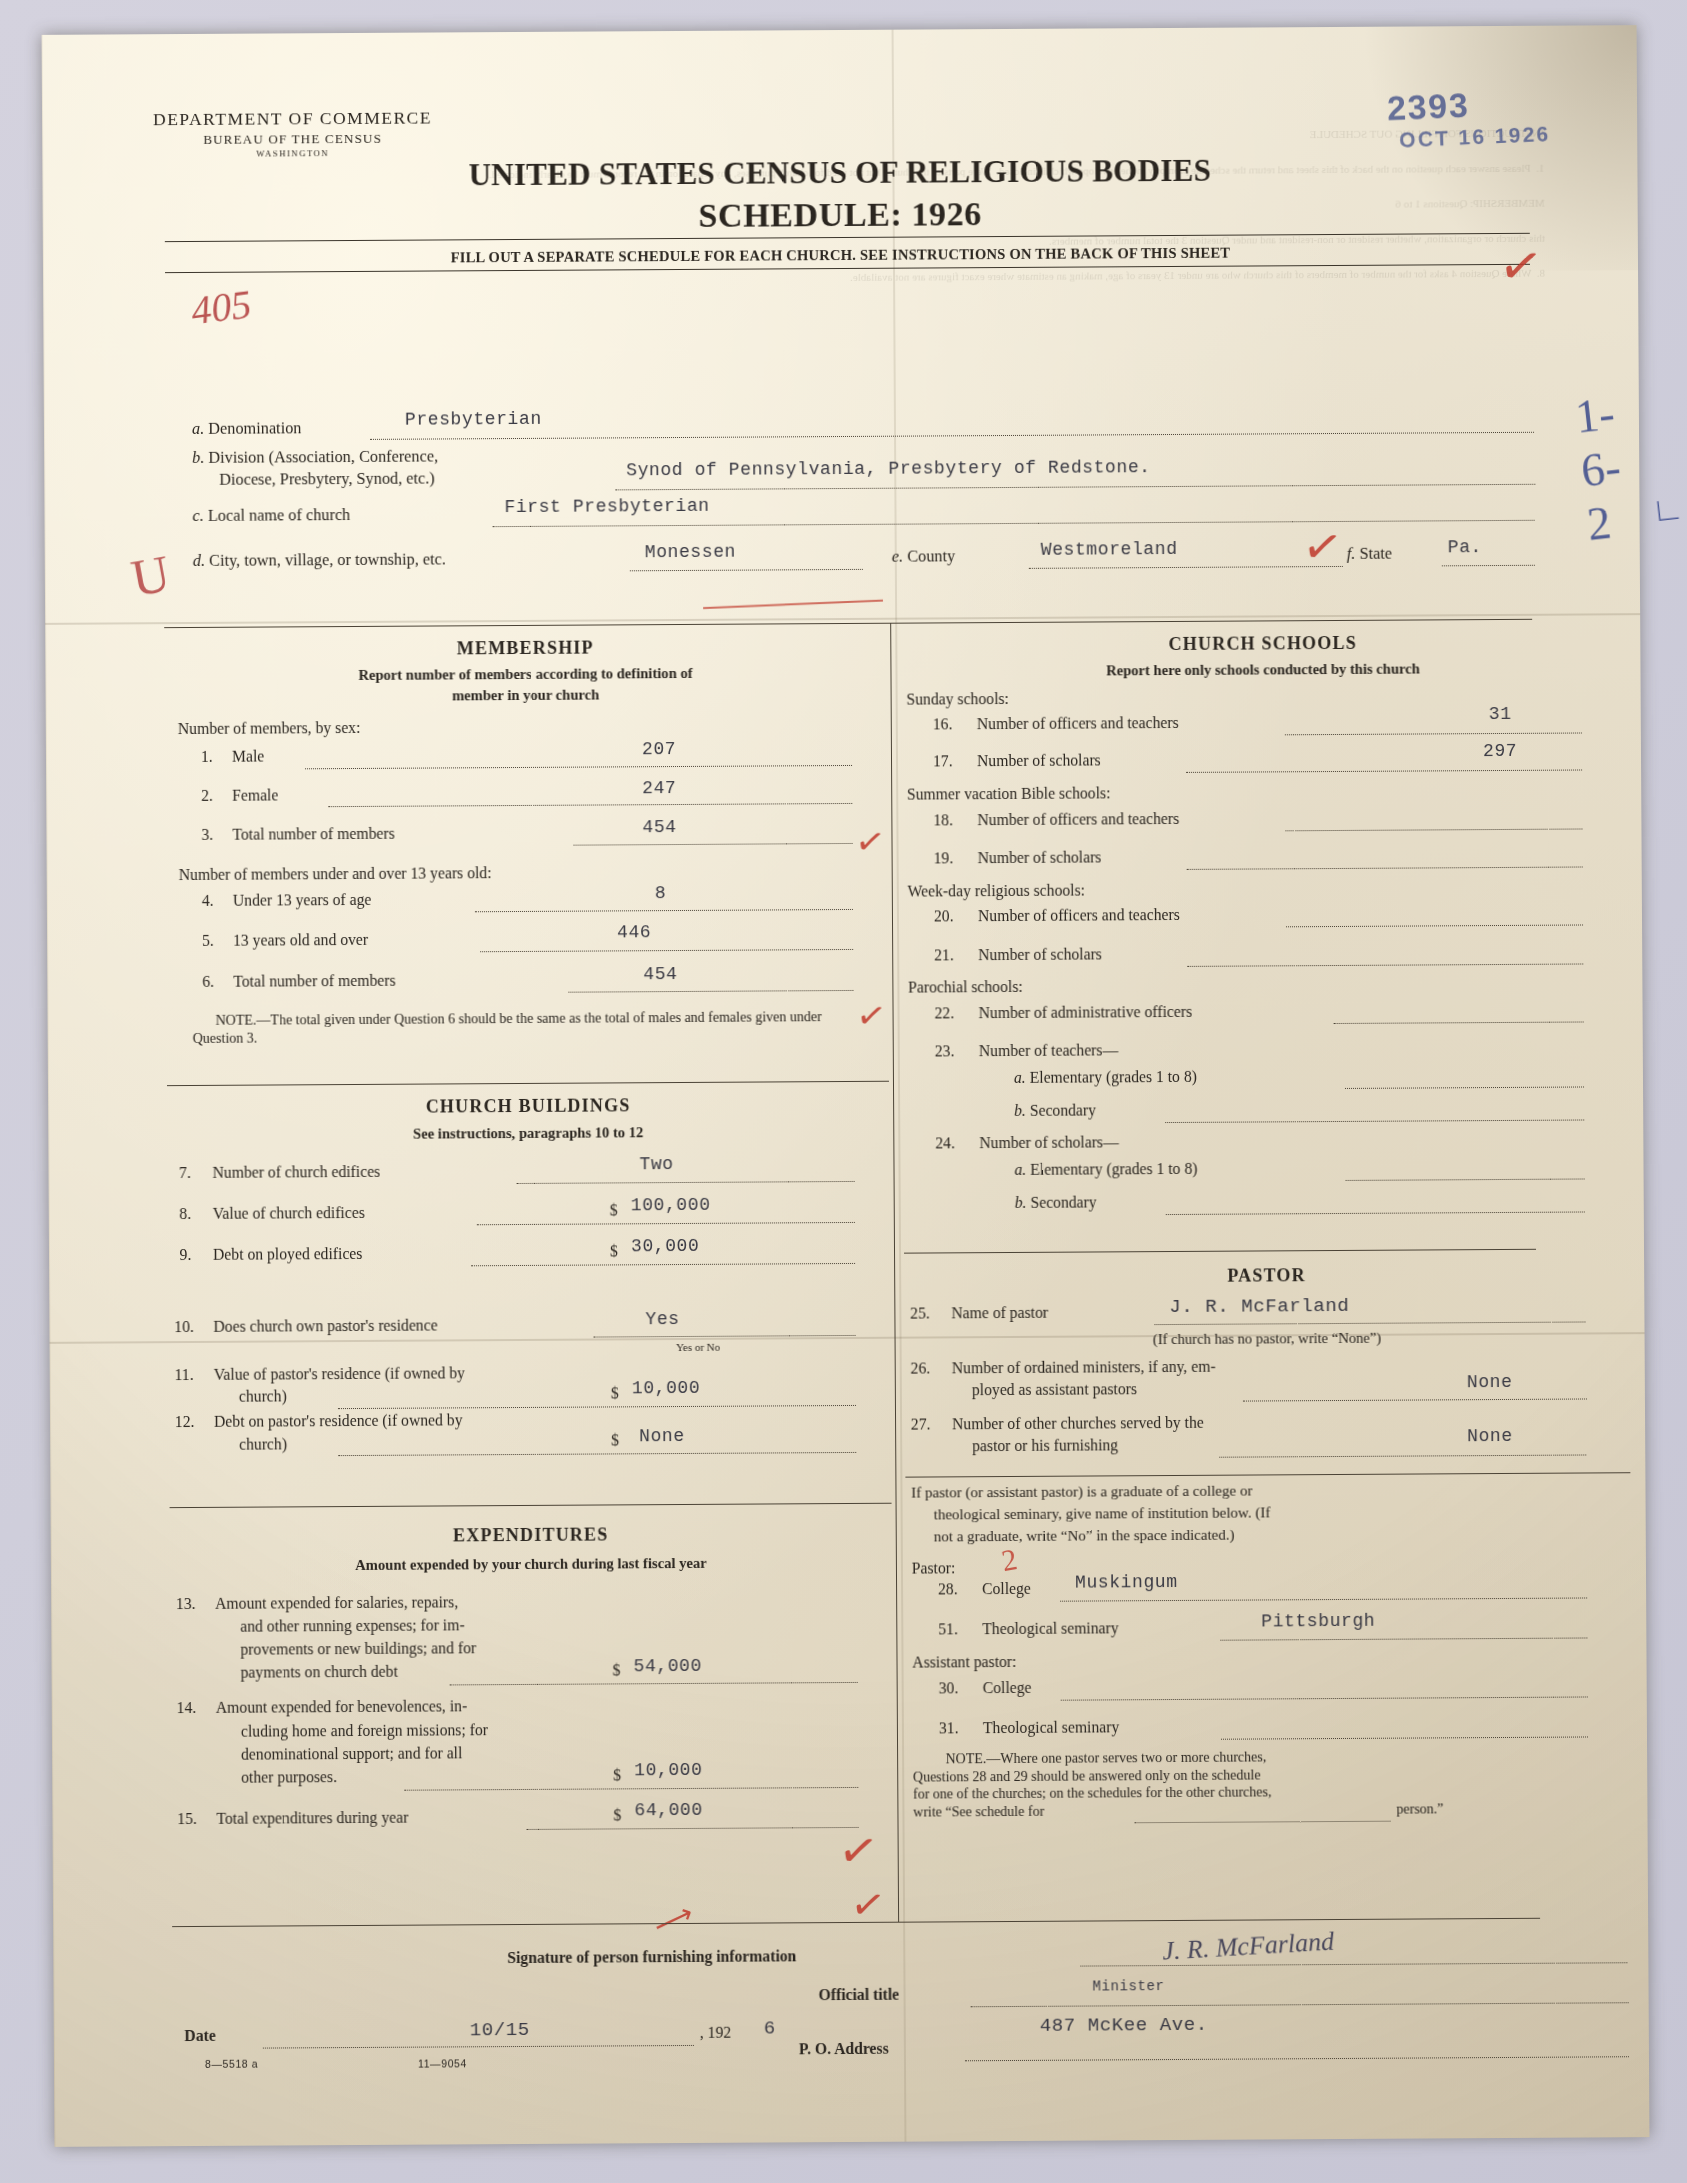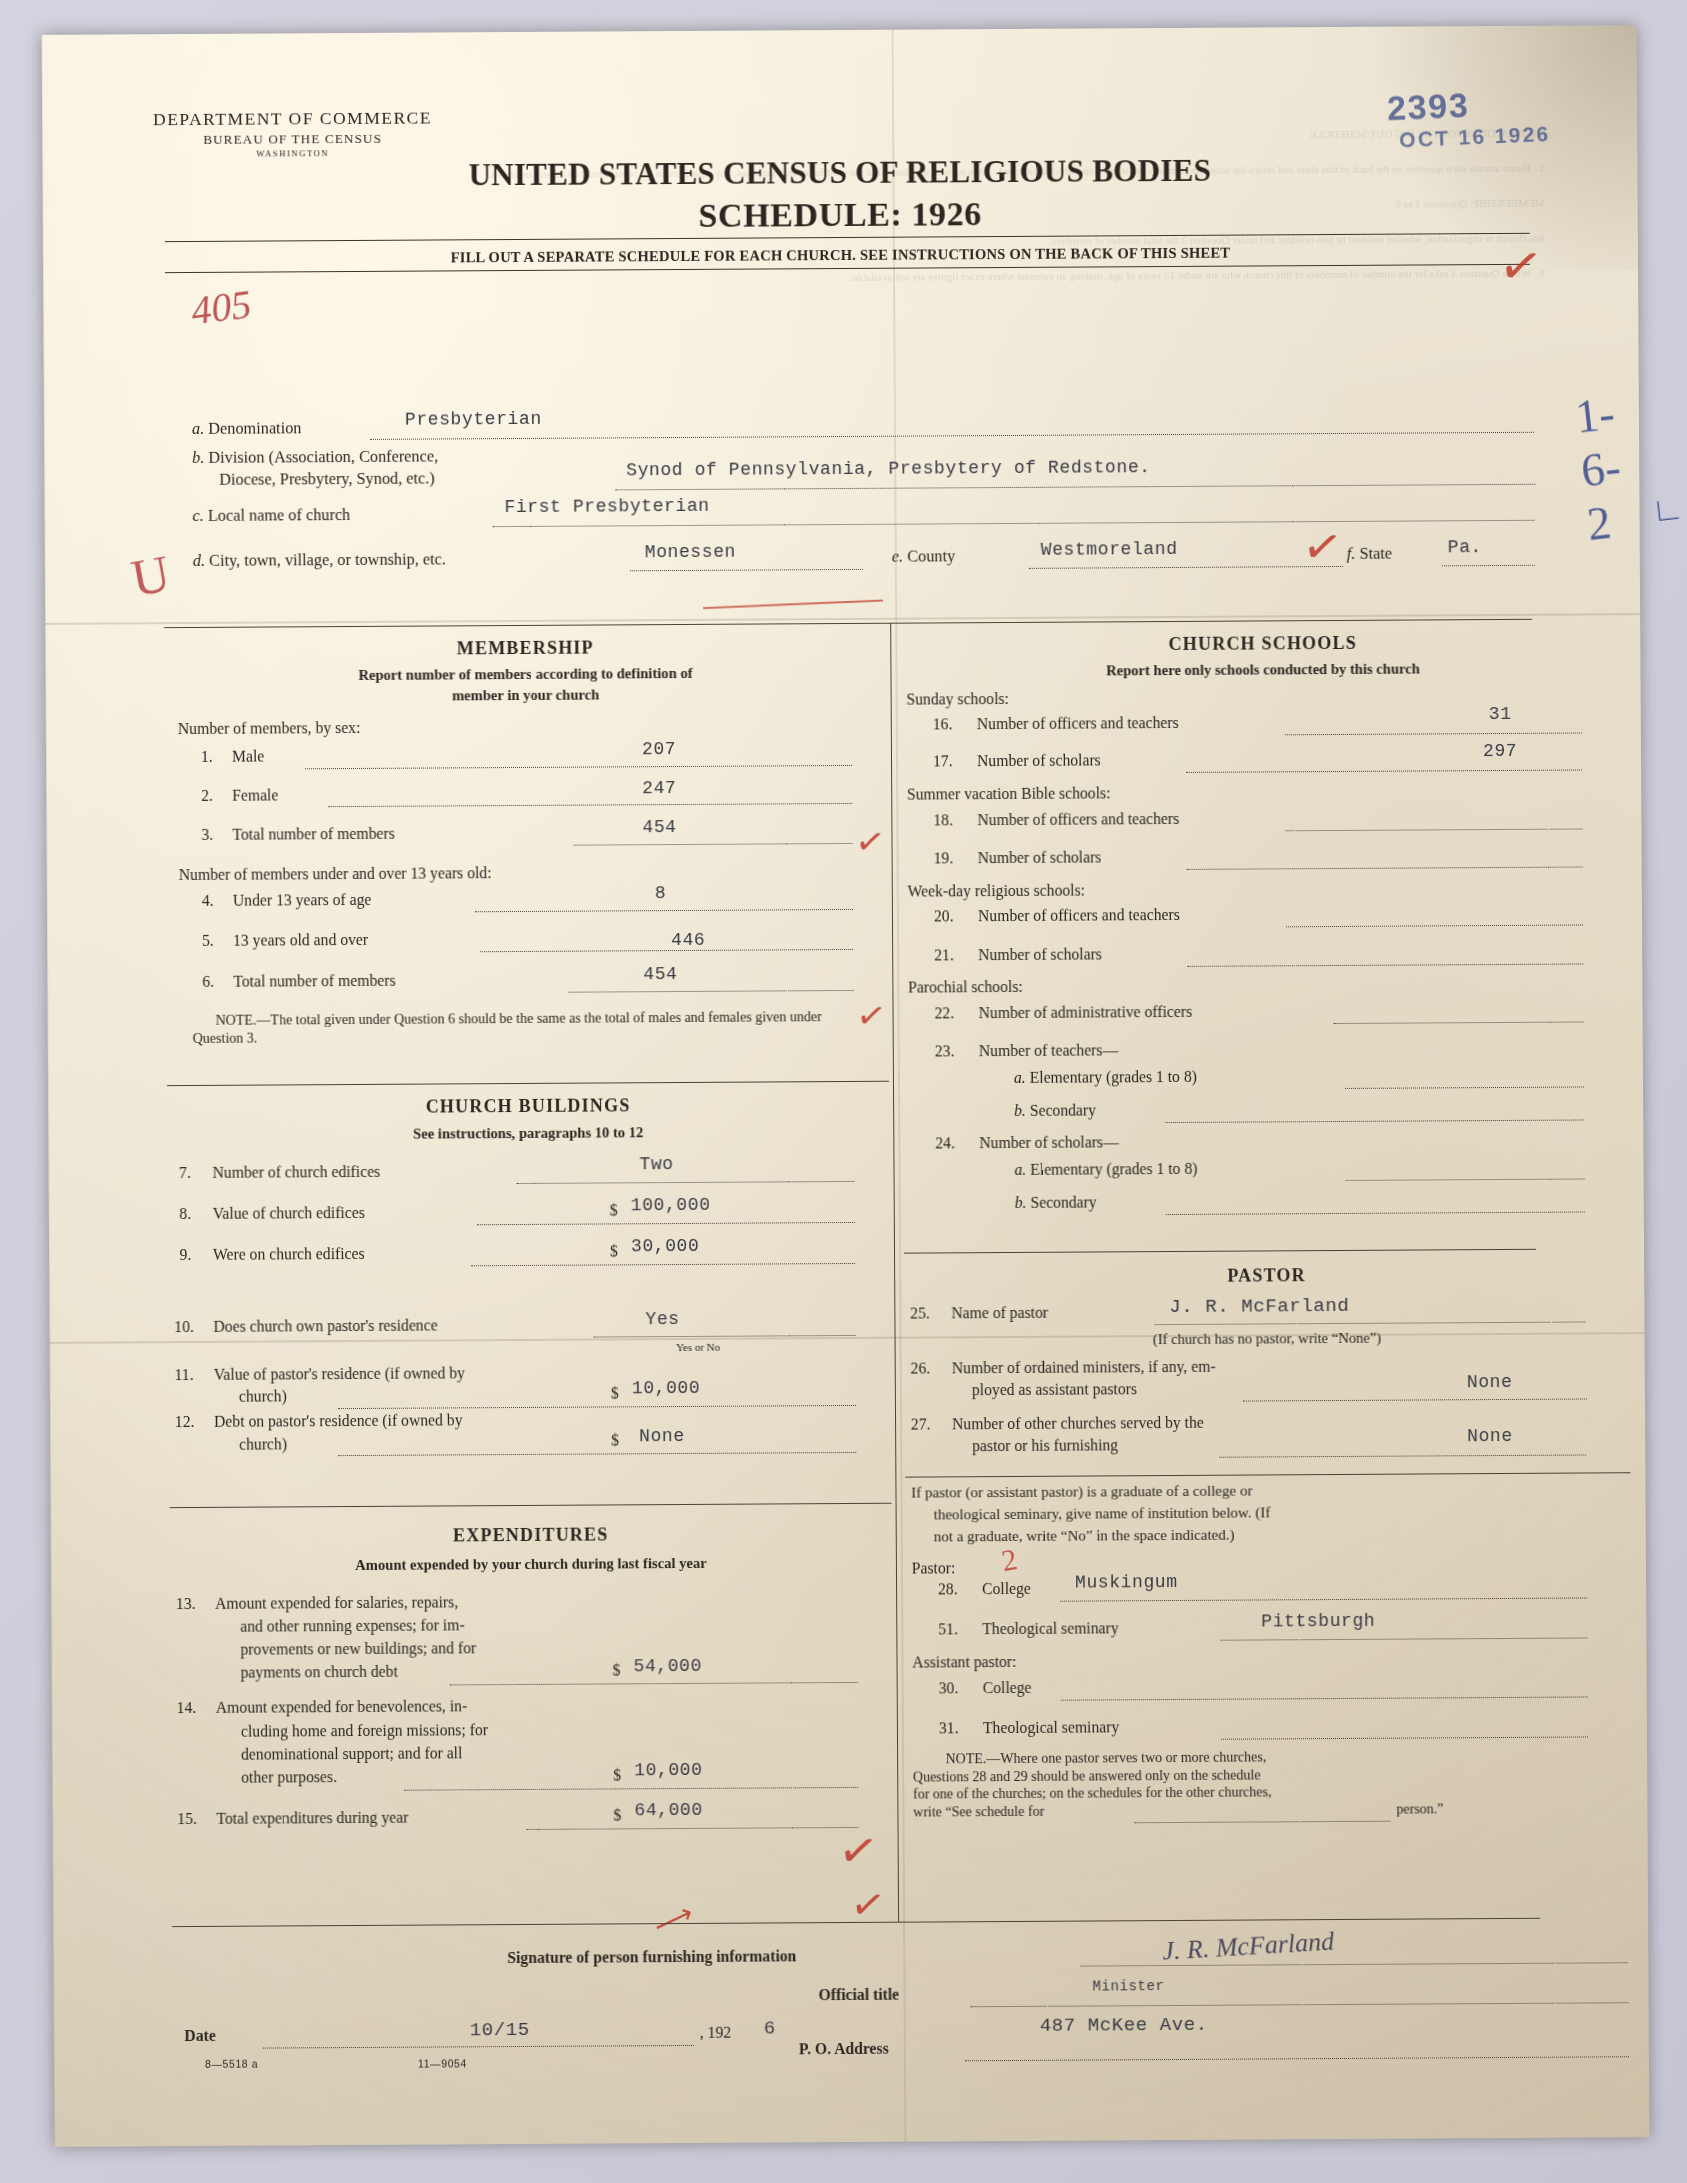--- a/index.html
+++ b/index.html
@@ -353,21 +353,21 @@
         <div class="q" style="left:13px; top:232px;">Number of members under and over 13 years old:</div>
 
         <div class="q" style="left:36px; top:258px;">4.</div>
         <div class="q" style="left:67px; top:258px;">Under 13 years of age</div>
         <div class="dots" style="left:309px; top:279px; width:378px;"></div>
         <div class="ans" style="left:489px; top:252px;">8</div>
 
         <div class="q" style="left:36px; top:298px;">5.</div>
         <div class="q" style="left:67px; top:298px;">13 years old and over</div>
         <div class="dots" style="left:314px; top:319px; width:373px;"></div>
-        <div class="ans" style="left:505px; top:291px;margin-top:8px;">446</div>
+        <div class="ans" style="left:451px; top:291px;">446</div>
 
         <div class="q" style="left:36px; top:339px;">6.</div>
         <div class="q" style="left:67px; top:339px;">Total number of members</div>
         <div class="dots" style="left:402px; top:360px; width:285px;"></div>
         <div class="ans" style="left:477px; top:333px;">454</div>
 
         <div class="note" style="left:26px; top:378px; width:675px; text-indent:23px;">NOTE.—The total given under Question 6 should be the same as the total of males and females given under Question 3.</div>
       </div>
 
       <div class="hrule" style="left:119px; width:722px; top:1051px;"></div>
@@ -381,21 +381,21 @@
         <div class="dots" style="left:349px; top:93px; width:338px;"></div>
         <div class="ans" style="left:472px; top:65px;">Two</div>
 
         <div class="q" style="left:11.6px; top:113px;">8.</div>
         <div class="q" style="left:45px; top:113px;">Value of church edifices</div>
         <div class="dots" style="left:309px; top:134px; width:378px;"></div>
         <div class="q" style="left:442px; top:112px;">$</div>
         <div class="ans" style="left:463px; top:106px;">100,000</div>
 
         <div class="q" style="left:11.6px; top:154px;">9.</div>
-        <div class="q" style="left:45px; top:154px;">Were on church edifices</div>
+        <div class="q" style="left:45px; top:154px;">Debt on ployed edifices</div>
         <div class="dots" style="left:303px; top:175px; width:384px;"></div>
         <div class="q" style="left:442px; top:153px;">$</div>
         <div class="ans" style="left:463px; top:147px;">30,000</div>
 
         <div class="q" style="left:5.8px; top:226px;">10.</div>
         <div class="q" style="left:45px; top:226px;">Does church own pastor's residence</div>
         <div class="dots" style="left:425px; top:247px; width:262px;"></div>
         <div class="ans" style="left:477px; top:220px;">Yes</div>
         <div class="yesno" style="left:442px; top:252px; width:175px;">Yes or No</div>
 

